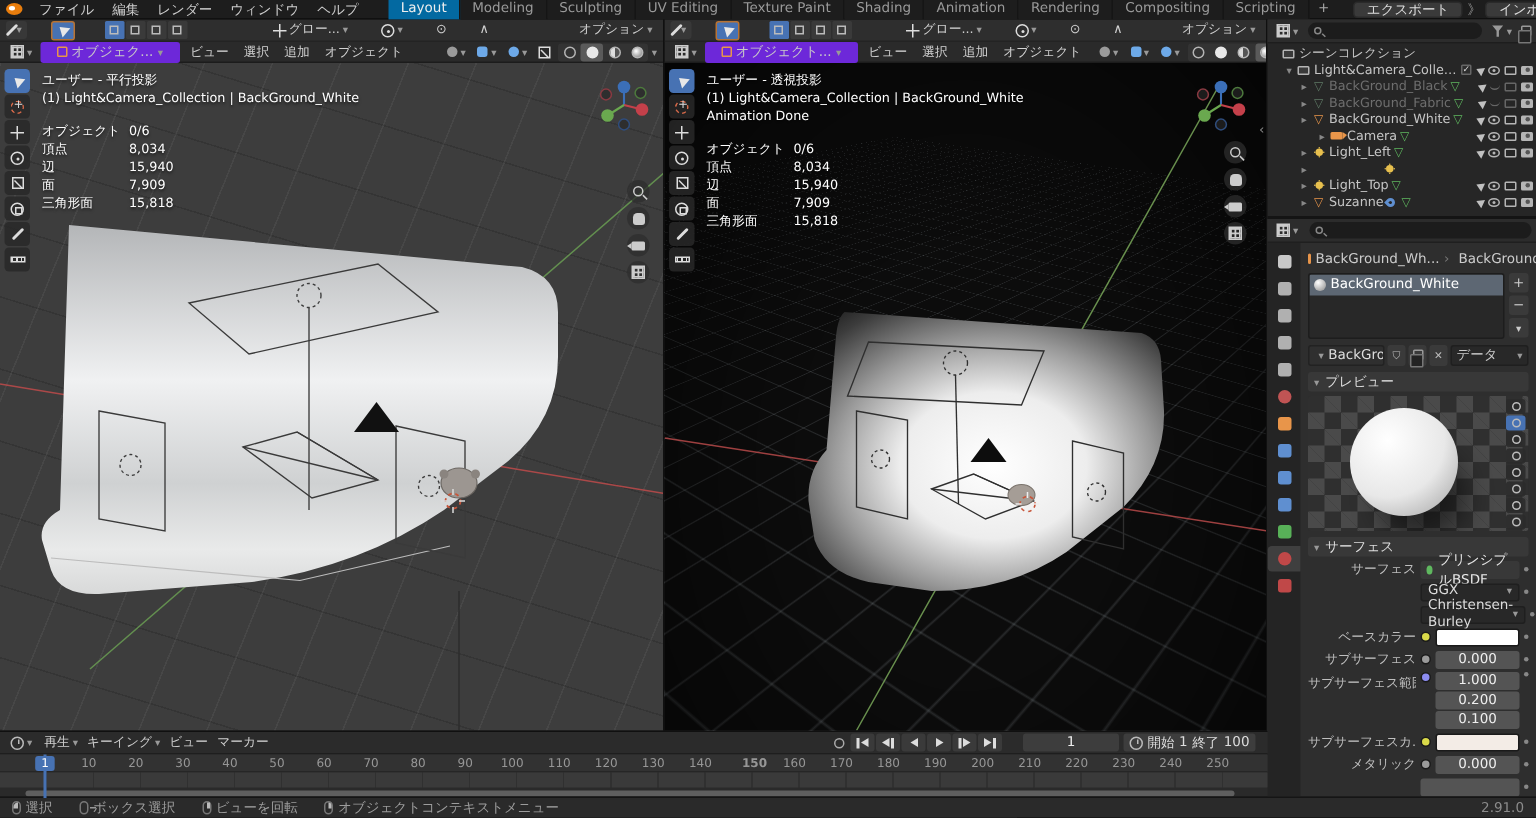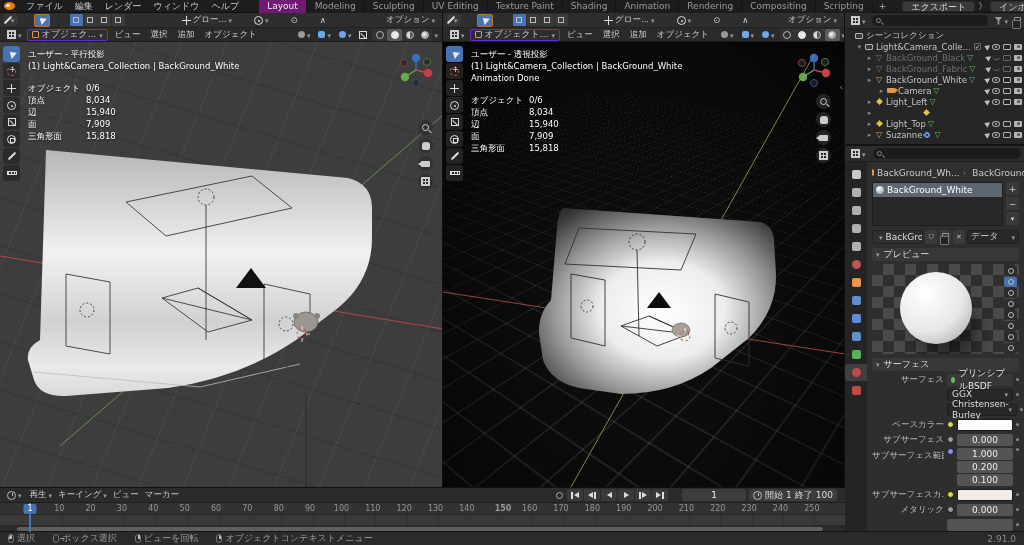--- a/index.html
+++ b/index.html
@@ -7,21 +7,21 @@
   *{box-sizing:border-box;}
   #app{position:relative;width:1024px;height:545px;background:#161616;overflow:hidden;}
 
   
   #topbar{position:absolute;left:0;top:0;width:1024px;height:13px;background:#1d1d1d;border-bottom:1px solid #101010;display:flex;align-items:center;padding:0 4px;white-space:nowrap;}
   .blogo{width:11px;height:8px;border-radius:50% 50% 50% 50%;background:#e87d0d;position:relative;margin-right:5px;flex:0 0 auto;}
   .blogo::before{content:"";position:absolute;left:2px;top:2px;width:4px;height:3px;border-radius:50%;background:#fff;}
   .menu{padding:0 6px;color:#cecece;cursor:default;}
   #ws-tabs{display:flex;margin-left:14px;align-items:center;height:13px;}
   .wtab{padding:0 8px;height:13px;line-height:13px;color:#9a9a9a;background:#1d1d1d;border-right:1px solid #151515;}
-  .wtab.active{background:#701a75;color:#eee;}
+  .wtab.active{background:#0369a1;color:#eee;}
   .wtab-plus{padding:0 6px;color:#aaa;}
   .addon-btns{display:flex;align-items:center;margin-left:10px;gap:3px;}
   .abtn{background:#3a3a3a;border:1px solid #2a2a2a;border-radius:3px;padding:0 8px;height:11px;line-height:10px;color:#ddd;}
   .chev{color:#999;}
   .ic-dup{width:7px;height:7px;border:1px solid #999;border-radius:1px;position:relative;}
   .ic-dup::before{content:"";position:absolute;left:-3px;top:2px;width:7px;height:7px;border:1px solid #777;border-radius:1px;background:#232323;}
   .dd::after{content:"▾";font-size:7px;color:#999;}
 
   
   .vp{position:absolute;overflow:hidden;border-right:1px solid #101010;}
@@ -32,21 +32,21 @@
   .hbtn{display:inline-flex;align-items:center;gap:2px;padding:0 3px;height:12px;border-radius:2px;color:#cfcfcf;background:transparent;border:none;font-size:8.5px;font-family:inherit;}
   .hbtn.boxed{background:#383838;}
   .hbtn.on .swatch{background:#6da9e8;}
   .toolbtn-outline{width:16px;height:13px;border:1px solid #b87333;border-radius:2px;background:#4772b3;display:inline-flex;align-items:center;justify-content:center;}
   .selmode{display:inline-flex;gap:1px;margin-left:4px;}
   .sm{width:13px;height:12px;background:#3a3a3a;border-radius:1px;display:inline-flex;align-items:center;justify-content:center;}
   .sm.active{background:#4772b3;}
   .sm i{width:6px;height:6px;border:1px solid #bbb;display:block;}
   .spacer{flex:1;}
   .menu8{padding:0 5px;color:#d2d2d2;font-size:8.5px;}
-  .modepill{display:inline-flex;align-items:center;gap:3px;background:#2e2e2e;border:1px solid #6d28d9;border-radius:2px;height:12px;padding:0 4px;}
+  .modepill{display:inline-flex;align-items:center;gap:3px;background:#2e2e2e;border:7px solid #6d28d9;border-radius:2px;height:12px;padding:0 4px;}
   .objicon{width:7px;height:7px;border:1px solid #e8954a;border-radius:1px;}
   .swatch{width:9px;height:9px;border-radius:2px;background:#9a9a9a;display:inline-block;}
   .swatch.round{border-radius:50%;}
   .shadegrp{display:inline-flex;background:#333;border-radius:2px;}
   .shd{width:15px;height:12px;display:inline-flex;align-items:center;justify-content:center;border-radius:2px;}
   .shd.active{background:#5a5a5a;}
   .shd .c{width:8px;height:8px;border-radius:50%;border:1px solid #b5b5b5;}
   .shd.f-solid .c{background:#e8e8e8;border-color:#e8e8e8;}
   .shd.f-material .c{background:linear-gradient(90deg,#ddd 50%,#555 50%);}
   .shd.f-rendered .c{background:radial-gradient(circle at 35% 35%,#fff,#777);}

